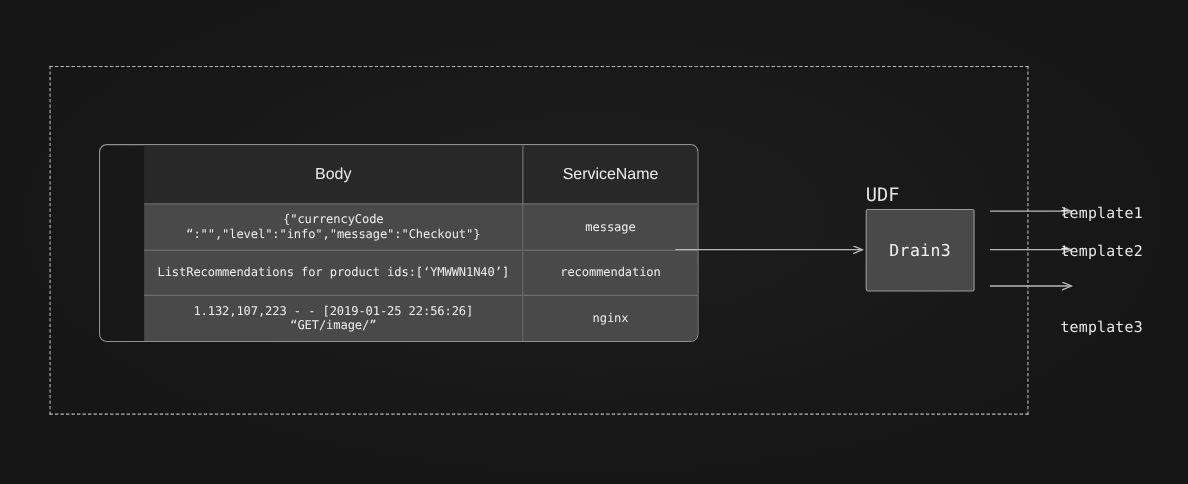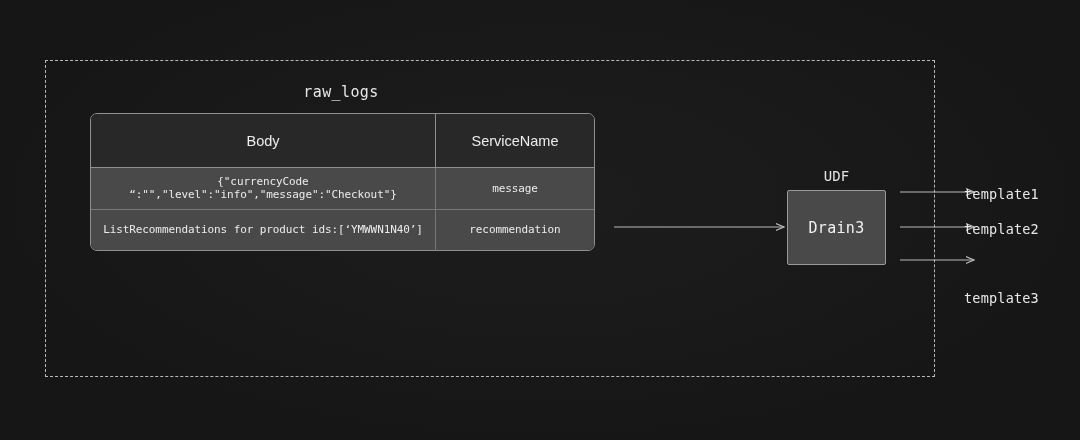--- a/index.html
+++ b/index.html
@@ -38,28 +38,29 @@
     color: #e6e6e6;
     font-size: 15px;
     font-family: "DejaVu Sans Mono", "Liberation Mono", monospace;
     letter-spacing: .4px;
   }
 
   
   .log-table {
     position: absolute;
     left: 90px;
-    top: 113px;
+    top: 131px;
     width: 502px;
     border-collapse: separate;
     border-spacing: 0;
     border: 1px solid #8f8f8f;
     border-radius: 7px;
     overflow: hidden;
     table-layout: fixed;
+    padding-left: 40px;
   }
   .log-table th, .log-table td {
     padding: 0;
     text-align: center;
     vertical-align: middle;
     color: #ececec;
   }
   .log-table thead th {
     height: 53px;
     background: #282828;
@@ -101,23 +102,23 @@
     font-family: "DejaVu Sans Mono", "Liberation Mono", monospace;
     letter-spacing: .2px;
   }
 
   
   .udf-label {
     position: absolute;
     left: 787px;
     top: 168px;
     width: 99px;
-    text-align: center;
+    text-align: left;
     color: #e2e2e2;
-    font-size: 14px;
+    font-size: 17px;
     font-family: "DejaVu Sans Mono", "Liberation Mono", monospace;
   }
   .drain-box {
     position: absolute;
     left: 787px;
     top: 190px;
     width: 99px;
     height: 75px;
     background: #494949;
     border: 1px solid #9a9a9a;
@@ -153,37 +154,40 @@
 
   svg { display: block; overflow: visible; }
 </style>
 </head>
 <body>
 
 <div id="canvas">
 
   <div class="dashed-region"></div>
 
-  <div class="table-title">raw_logs</div>
 
   <table class="log-table">
     <thead>
       <tr>
         <th class="col-body">Body</th>
         <th class="col-svc">ServiceName</th>
       </tr>
     </thead>
     <tbody>
       <tr>
         <td class="cell-body">{"currencyCode “:"","level":"info","message":"Checkout"}</td>
         <td class="cell-svc">message</td>
       </tr>
       <tr>
         <td class="cell-body">ListRecommendations for product ids:[‘YMWWN1N40’]</td>
         <td class="cell-svc">recommendation</td>
+      </tr>
+      <tr>
+        <td class="cell-body">1.132,107,223 - - [2019-01-25 22:56:26] “GET/image/”</td>
+        <td class="cell-svc">nginx</td>
       </tr>
     </tbody>
   </table>
 
   <div class="mid-arrow-wrap">
     <svg width="178" height="24">
       <defs>
         <marker id="ah1" markerWidth="8" markerHeight="8" refX="7" refY="3" orient="auto">
           <path d="M0,0 L7,3 L0,6" fill="none" stroke="#b9b9b9" stroke-width="1"></path>
         </marker>

